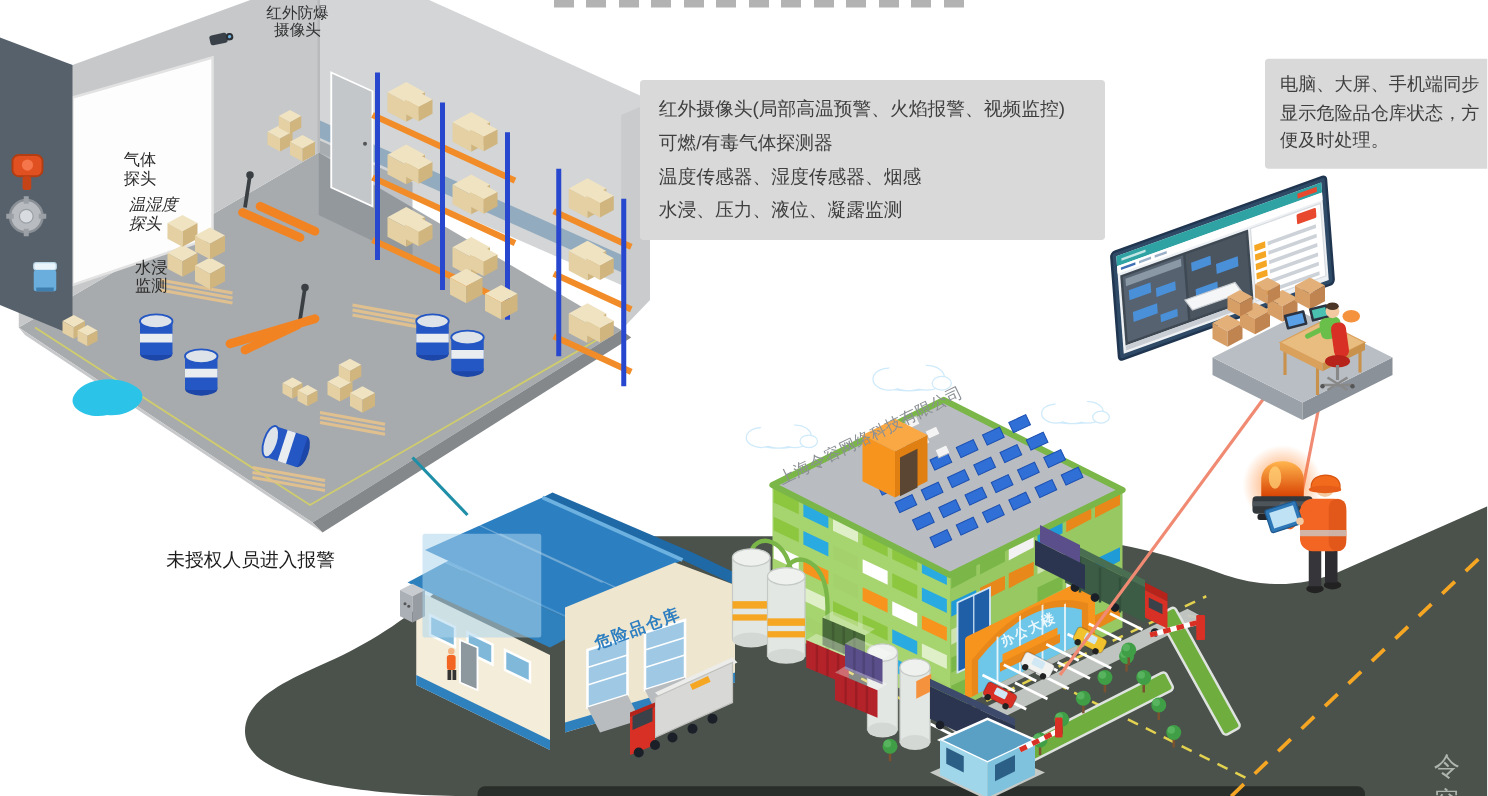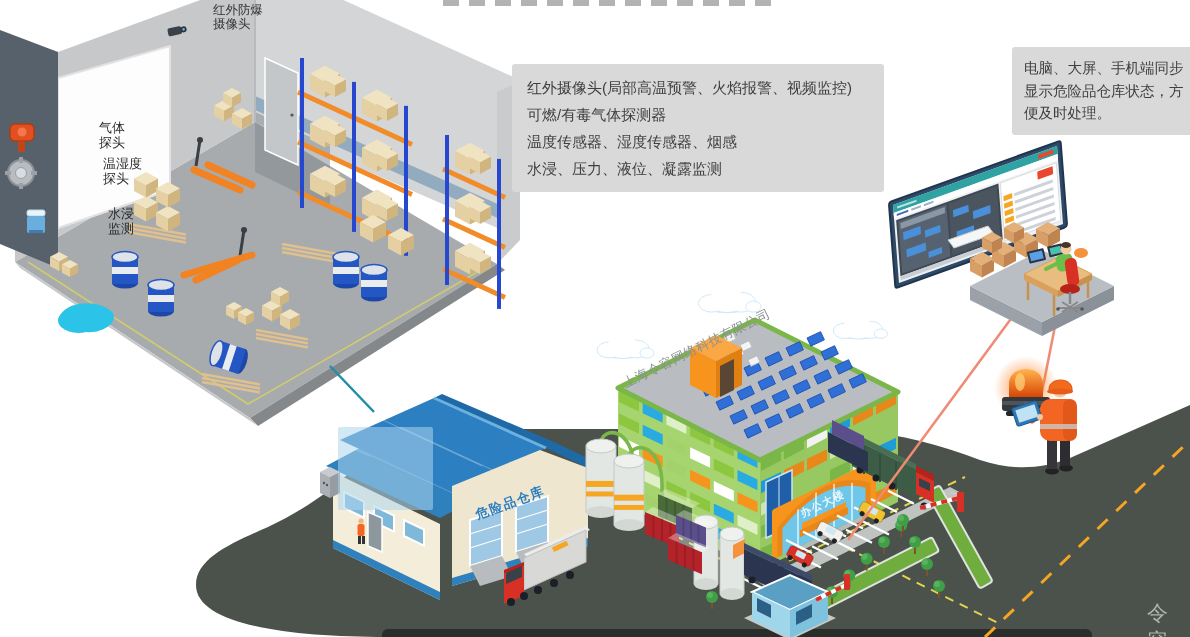--- a/index.html
+++ b/index.html
@@ -5,21 +5,21 @@
   html,body{margin:0;padding:0;background:#fff;}
   #canvas{position:relative;width:1190px;height:637px;overflow:hidden;background:#fff;
     font-family:"Liberation Sans","DejaVu Sans",sans-serif;}
   #scene{position:absolute;left:0;top:0;}
   .ov{position:absolute;z-index:10;}
   .graybox{background:#d9d9d9;border-radius:3px;color:#3f3f3f;}
   .graybox .ln{white-space:nowrap;}
   #sensor-box{left:512px;top:64px;width:342px;padding:10px 15px;font-size:15px;line-height:27px;}
   #display-box{left:1012px;top:47px;width:190px;padding:10px 12px;font-size:14.5px;line-height:22.5px;}
   #access-note{left:133px;top:437px;font-size:15px;line-height:24.5px;color:#1b1b1b;z-index:10;}
-  #camera-label{left:213px;top:3px;font-size:12.5px;line-height:14px;color:#333;}
+  #camera-label{left:213px;top:3px;font-size:12.5px;line-height:14px;color:#333;text-align:center;}
   .sensor-label{position:absolute;font-size:13px;line-height:15px;color:#2a2a2a;z-index:10;margin-left:35px;}
   #warehouse-sign{left:474px;top:494px;transform:rotate(-20deg);color:#2d7fc1;font-size:13px;
     font-weight:bold;letter-spacing:1.5px;white-space:nowrap;}
   #office-sign{left:799px;top:497px;transform:rotate(-26deg);color:#eaf7fd;font-size:10.5px;
     font-weight:bold;letter-spacing:1.5px;white-space:nowrap;}
   #company-name{left:620px;top:376px;transform:rotate(-26deg);transform-origin:0 0;color:#8b9095;
     font-size:13px;letter-spacing:0.5px;white-space:nowrap;}
   #watermark{left:1147px;top:599px;font-size:21px;color:#aeb4ae;letter-spacing:2px;}
   #title-fragments{left:443px;top:0;width:332px;height:6px;opacity:.45;
     background:repeating-linear-gradient(90deg,#555 0 16px,transparent 16px 26px);}
@@ -764,21 +764,21 @@
 
   <div class="ov" id="camera-label">
     <div>红外防爆</div>
     <div>摄像头</div>
   </div>
 
   <div class="sensor-label" style="left:64px;top:120px;">
     <div>气体</div>
     <div>探头</div>
   </div>
-  <div class="sensor-label" style="left:68px;top:156px;">
+  <div class="sensor-label" style="left:68px;top:156px;font-style:italic;">
     <div>温湿度</div>
     <div>探头</div>
   </div>
   <div class="sensor-label" style="left:73px;top:206px;">
     <div>水浸</div>
     <div>监测</div>
   </div>
 
   <div class="ov graybox" id="sensor-box">
     <div class="ln">红外摄像头(局部高温预警、火焰报警、视频监控)</div>
@@ -787,19 +787,20 @@
     <div class="ln">水浸、压力、液位、凝露监测</div>
   </div>
 
   <div class="ov graybox" id="display-box">
     <div class="ln">电脑、大屏、手机端同步</div>
     <div class="ln">显示危险品仓库状态，方</div>
     <div class="ln">便及时处理。</div>
   </div>
 
   <div class="ov" id="access-note">
+    <div>未授权人员进入报警</div>
   </div>
 
   <div class="ov" id="warehouse-sign">危险品仓库</div>
   <div class="ov" id="office-sign">办公大楼</div>
   <div class="ov" id="company-name">上海令容网络科技有限公司</div>
   <div class="ov" id="watermark">令容物联</div>
 </div>
 
 </body></html>

